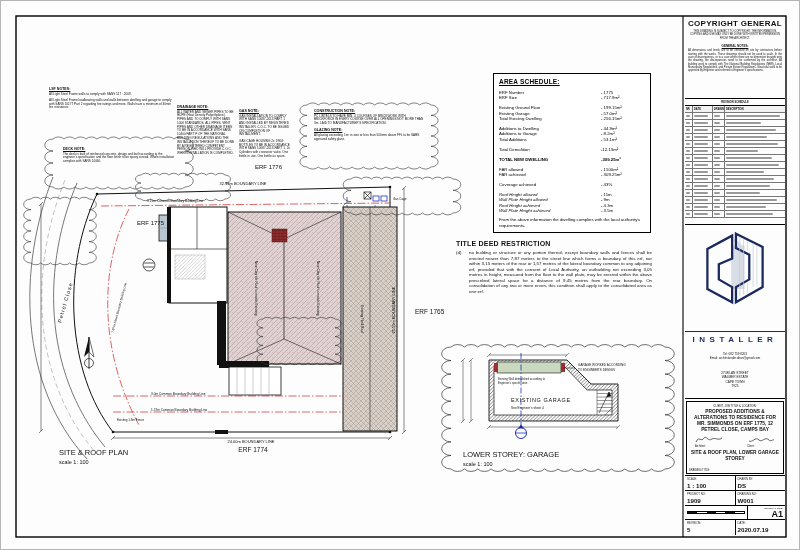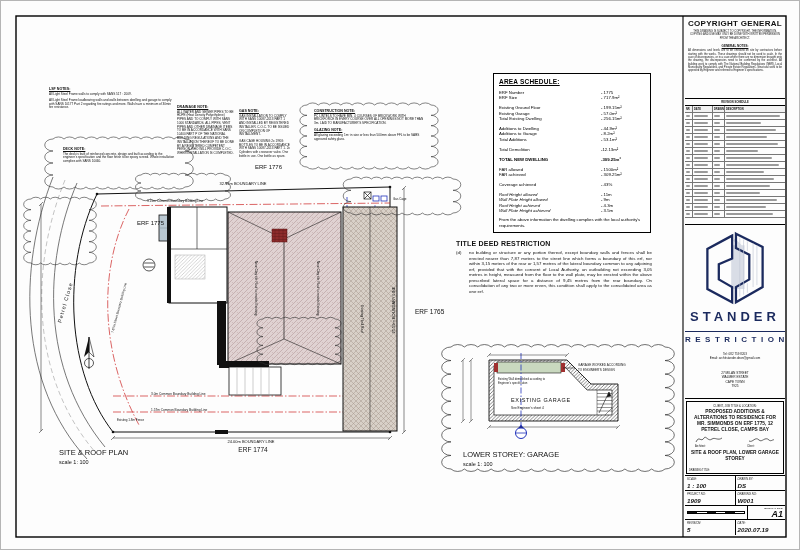--- a/index.html
+++ b/index.html
@@ -48,21 +48,21 @@
   #tb-address{top:368px;height:30px;text-align:center;font-size:3.2px;line-height:4.4px;border-bottom:1px solid #000;padding-top:2px;}
   #tb-client{top:399px;height:76px;border-bottom:1px solid #000;}
   #tb-client .inner{position:absolute;left:1px;top:1px;right:1px;bottom:1px;border:.8px solid #000;text-align:center;padding:1.5px 2px;}
   #tb-client .cl-label{font-size:2.8px;margin-bottom:1px;}
   #tb-client .cl-text{font-size:4.8px;font-weight:bold;line-height:6px;}
   #tb-client .sigs{display:flex;justify-content:space-between;padding:0 6px;margin-top:1px;}
   #tb-client .sig{font-size:2.6px;text-align:left;}
   #tb-client .dw-title{font-size:4.8px;font-weight:bold;line-height:6px;margin-top:2px;}
   #tb-client .dw-label{position:absolute;left:2px;bottom:1px;font-size:2.6px;text-align:left;}
   #tb-grid{top:475px;height:60px;}
-  .tb-row{display:flex;border-bottom:.8px solid #000;height:15px;font-style:italic;}
+  .tb-row{display:flex;border-bottom:.8px solid #000;height:15px;}
   .tb-cell{flex:1;border-right:.8px solid #000;padding:1px 2px;position:relative;}
   .tb-cell:last-child{border-right:none;}
   .tb-cell .flabel{font-size:2.8px;color:#222;}
   .tb-cell .fvalue{font-size:6.2px;font-weight:bold;margin-top:.5px;}
   #row-size{height:14px;}
   #row-rev{height:15px;border-bottom:none;}
   .a1{font-size:9px;font-weight:bold;text-align:right;line-height:9px;}
   .sizelabel{font-size:2.5px;text-align:right;}
   .scalebar{display:flex;margin-top:4px;height:3px;border:.7px solid #000;width:58px;}
   .scalebar span{flex:1;}
@@ -641,22 +641,21 @@
         <path d="M36,18 V64 M36,18 L38,16" stroke="#d9dde6" stroke-width="14"></path>
         <path d="M34,6 L62,20 L62,62 L34,78 L34,62 L48,54 L48,28 L34,21 Z"></path>
         <path d="M30,14 L4,28 L4,70 L30,84 L30,68 L16,60 L16,44 L30,38 Z" transform="translate(0,-6)"></path>
       </g>
       <g stroke="#c3c9d6" stroke-width="0.7">
         <path d="M38,10 V72 M42,12 V70 M46,14 V24 M46,58 V68 M52,16 V62 M56,18 V60"></path>
       </g>
     </svg>
   </div>
 
-  <div class="tbsec" id="tb-stander">STANDER</div>
-  <div class="tbsec" id="tb-architects">RESTRICTION</div>
+  <div class="tbsec" id="tb-architects">INSTALLER</div>
 
   <div class="tbsec" id="tb-contact">
     <div>Tel: 082 759 8203</div>
     <div>Email: architstander.deon@gmail.com</div>
   </div>
   <div class="tbsec" id="tb-address">
     <div>27 MILAN STREET</div>
     <div>WALMER ESTATE</div>
     <div>CAPE TOWN</div>
     <div>7925</div>

